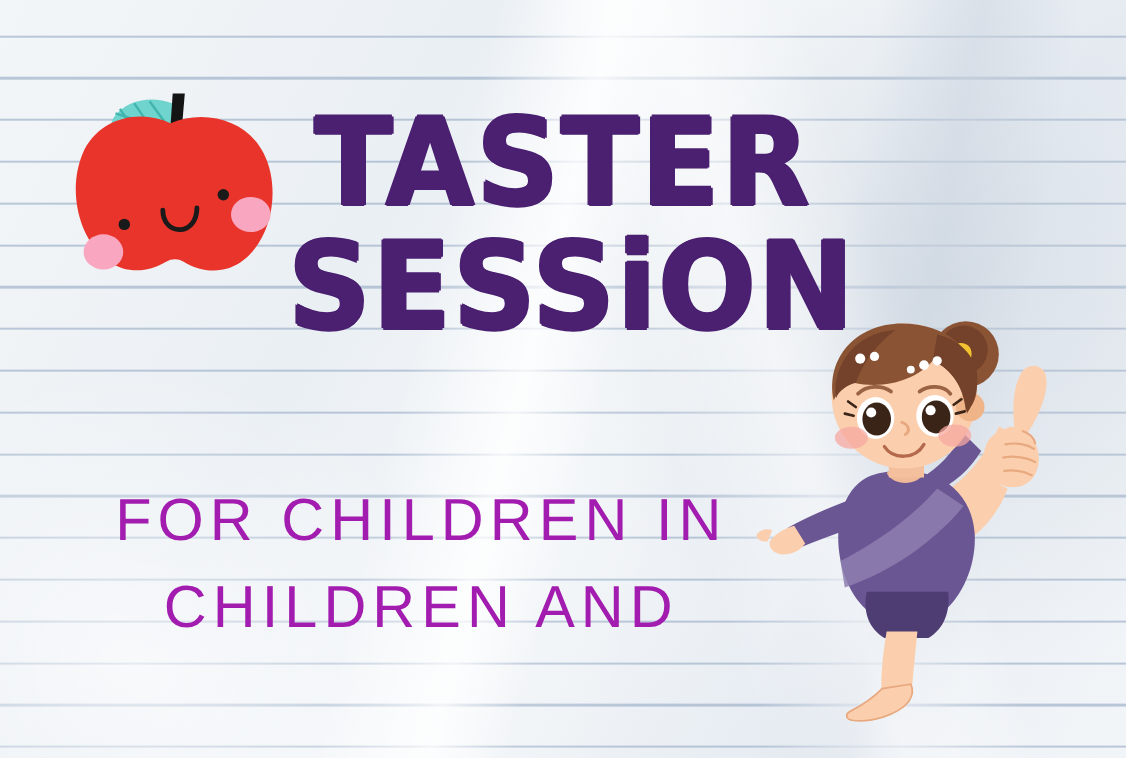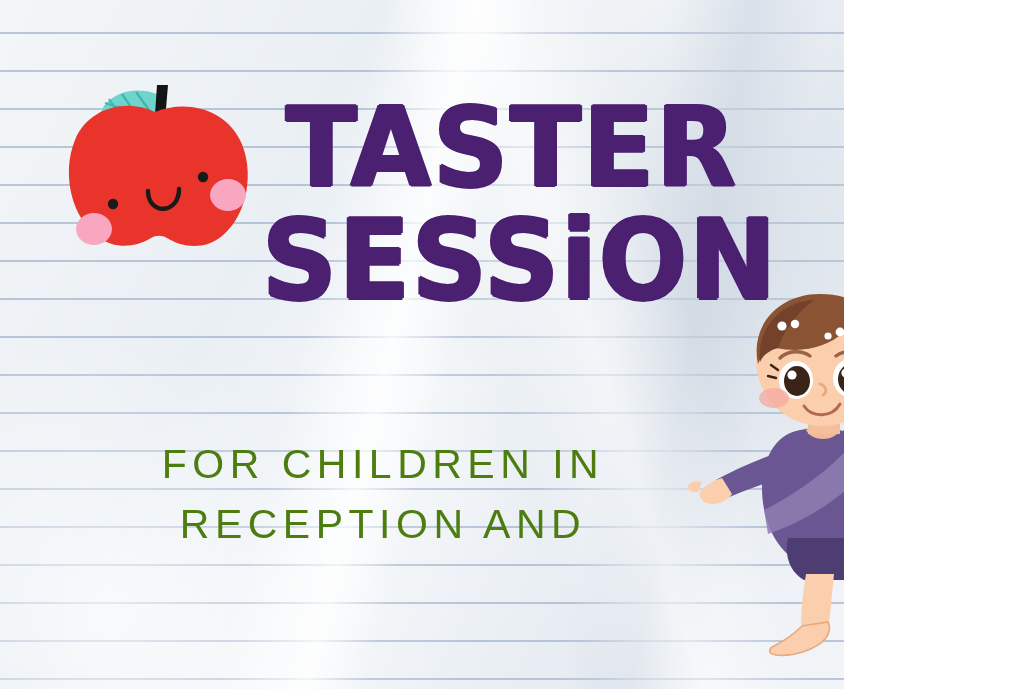--- a/index.html
+++ b/index.html
@@ -3,21 +3,21 @@
 <meta charset="utf-8">
 <title>Taster Session Poster</title>
 <style>
   html, body {
     margin: 0;
     padding: 0;
     background: #ffffff;
   }
   #poster {
     position: relative;
-    width: 844px;
+    width: 1024px;
     height: 689px;
     overflow: hidden;
     background: #eef2f6;
     font-family: "Liberation Sans", sans-serif;
   }
 
   
   .paper-base {
     position: absolute;
     inset: 0;
@@ -85,24 +85,24 @@
 
   .subtitle-block {
     position: absolute;
     left: 78px;
     top: 434px;
     width: 610px;
     text-align: center;
     z-index: 6;
   }
   .subtitle {
-    color: #4d7c0f;
+    color: #a21caf;
     font-family: "Liberation Sans", sans-serif;
     font-weight: 300;
-    font-size: 41px;
+    font-size: 54px;
     line-height: 1.47;
     letter-spacing: 5.5px;
     margin: 0;
   }
   .subtitle span { display: block; }
 
   
   .apple-wrap {
     position: absolute;
     left: 52px;
@@ -292,17 +292,17 @@
   <div class="headline-block">
     <h1 class="headline">
       <span>TASTER</span>
       <span class="headline-line2">SESSiON</span>
     </h1>
   </div>
 
   <div class="subtitle-block">
     <p class="subtitle">
       <span>FOR CHILDREN IN</span>
-      <span>RECEPTION AND</span>
+      <span>CHILDREN AND</span>
     </p>
   </div>
 
 </div>
 
 </body></html>

